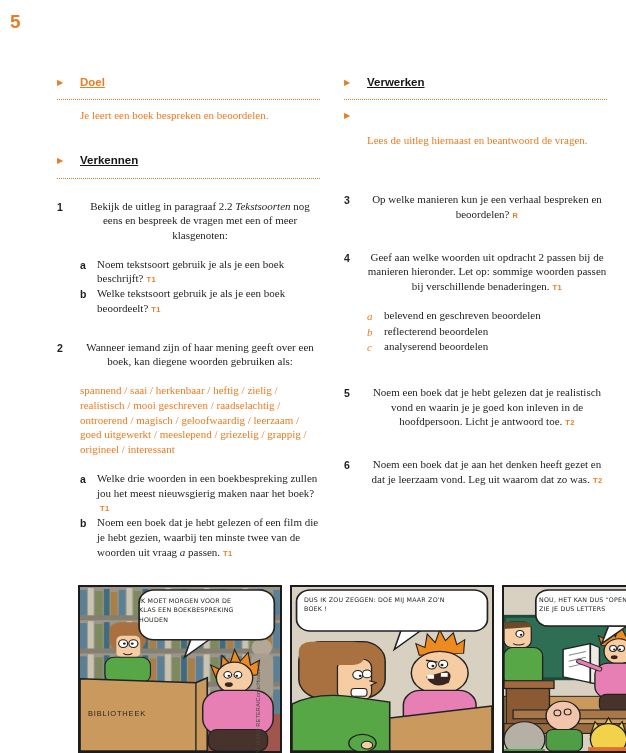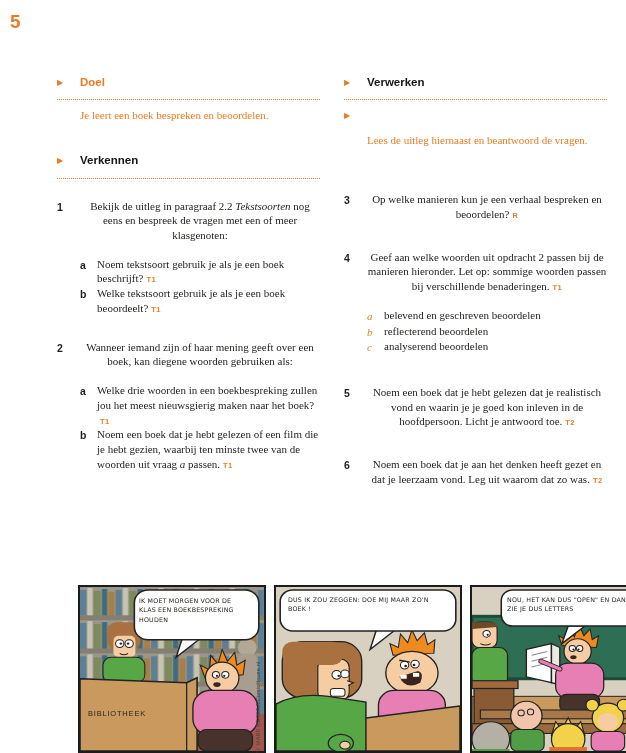--- a/index.html
+++ b/index.html
@@ -15,21 +15,21 @@
                    font-size:19px; color:#171616; letter-spacing:.2px; }
 
   
   .columns { display:flex; margin:34px 0 0 57px; gap:24px; }
   .col { width:263px; font-size:11px; line-height:1.34; }
 
   .sec { display:flex; align-items:flex-start; gap:0;
          border-bottom:1.5px dotted #ed7b21; padding-bottom:9px; }
   .tri { width:23px; color:#ed7b21; font-size:8px; line-height:15px; }
   .sec-label { font-family:"Liberation Sans",sans-serif; font-weight:bold; font-size:11.5px;
-               color:#171616; }
+               color:#171616;text-decoration:underline; }
   .sec-label.orange { color:#ed7b21; }
 
   .orange-text { color:#ed7b21; }
   .doel-text { margin:8px 0 0 23px; color:#ed7b21; }
 
   .instruction { display:flex; margin-top:9px; }
   .instruction .tri { line-height:14px; }
   .instruction-text { flex:1; color:#ed7b21;margin-top:24px; }
 
   .q { display:flex; }
@@ -47,21 +47,21 @@
   .tag { color:#ed7b21; font-family:"Liberation Sans",sans-serif; font-weight:bold;
          font-size:7.5px; letter-spacing:.4px; margin-left:3px; }
 
   .mt8  { margin-top:8px; }  .mt14 { margin-top:14px; }
   .mt20 { margin-top:20px; } .mt24 { margin-top:24px; }
   .mt28 { margin-top:28px; } .mt30 { margin-top:30px; } .mt44 { margin-top:44px; }
 
   
   .comic { position:absolute; left:78px; top:585px; width:544px; height:168px;
            display:flex; gap:8px; }
-  .panel { position:relative; width:188px; height:168px; border:2px solid #1c1c1c;
+  .panel { position:relative; width:204px; height:168px; border:2px solid #1c1c1c;
            background:#d8d1c1; overflow:hidden; flex:0 0 auto; }
   .panel svg { position:absolute; left:0; top:0; width:100%; height:100%; display:block; }
   .bubble-text { position:absolute; font-family:"DejaVu Sans",sans-serif;
                  font-size:6.3px; line-height:1.5; font-weight:500; color:#27241f;
                  letter-spacing:.2px; text-transform:uppercase; }
   .desk-label { position:absolute; left:8px; top:122px; width:96px;
                 font-family:"Liberation Sans",sans-serif; font-size:7.5px; color:#2c2620;
                 letter-spacing:.8px; }
   .credit { position:absolute; left:175px; top:0; height:168px; width:9px;
             writing-mode:vertical-rl; transform:rotate(180deg);
@@ -102,20 +102,21 @@
       </div>
       <div class="sub">
         <div class="sub-letter">b</div>
         <div class="sub-body"><span>Welke tekstsoort gebruik je als je een boek beoordeelt?</span><span class="tag">T1</span></div>
       </div>
 
       <div class="q mt24">
         <div class="q-num">2</div>
         <div class="q-body">Wanneer iemand zijn of haar mening geeft over een boek, kan diegene woorden gebruiken als:</div>
       </div>
+      <div class="orange-text mt14" style="margin-left:23px;">spannend / saai / herkenbaar / heftig / zielig / realistisch / mooi geschreven / raadselachtig / ontroerend / magisch / geloofwaardig / leerzaam / goed uitgewerkt / meeslepend / griezelig / grappig / origineel / interessant</div>
       <div class="sub mt14">
         <div class="sub-letter">a</div>
         <div class="sub-body"><span>Welke drie woorden in een boekbespreking zullen jou het meest nieuwsgierig maken naar het boek?</span><span class="tag">T1</span></div>
       </div>
       <div class="sub">
         <div class="sub-letter">b</div>
         <div class="sub-body"><span>Noem een boek dat je hebt gelezen of een film die je hebt gezien, waarbij ten minste twee van de woorden uit vraag </span><i>a</i><span> passen.</span><span class="tag">T1</span></div>
       </div>
     </div>
 

